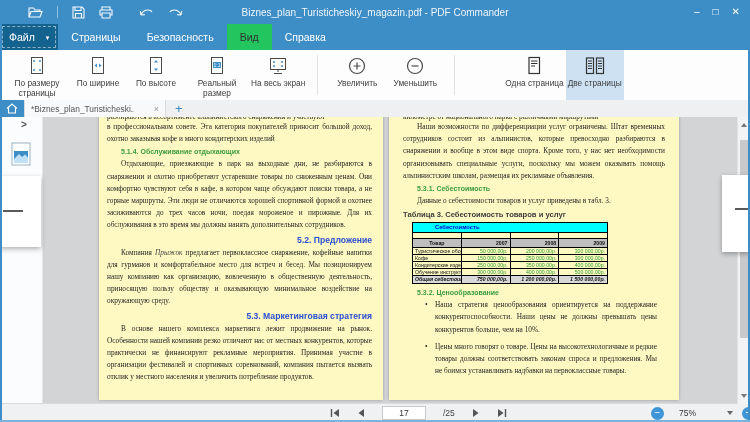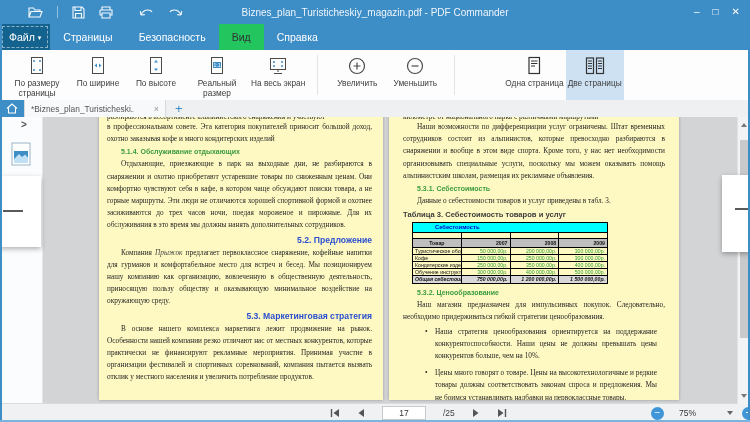--- a/index.html
+++ b/index.html
@@ -11,21 +11,21 @@
   .titlebar{position:absolute;left:0;top:0;right:0;height:24px;background:#3d8dc6;display:flex;align-items:center}
   .tb-ico{margin-left:14px;opacity:.95}
   .tb-ico.first{margin-left:28px}
   .tb-div{width:1px;height:12px;background:rgba(255,255,255,.45);margin-left:14px}
   .win-title{position:absolute;left:150px;right:150px;text-align:center;font-size:10px;color:#eef5fb;white-space:nowrap;overflow:hidden}
   .winctl{position:absolute;right:10px;top:0;height:24px;display:flex;align-items:center;gap:13px;color:#fff;font-size:10px}
   .winctl span{cursor:default;line-height:24px}
 
   
   .menubar{position:absolute;left:0;top:24px;right:0;height:26px;background:#3d8dc6;display:flex;align-items:stretch;font-size:10.5px;color:#fff}
-  .menu-file{background:#14638f;display:flex;align-items:center;gap:3px;padding:0 9px;outline:1px dashed rgba(255,255,255,.5);outline-offset:-3px}
+  .menu-file{background:#14638f;display:flex;align-items:center;gap:11px;padding:0 9px;outline:1px dashed rgba(255,255,255,.5);outline-offset:-3px}
   .menu-caret{font-size:7px;margin-top:1px}
   .menu-item{display:flex;align-items:center;padding:0 13px}
   .menu-item.active{background:#22c55e;color:#333}
 
   
   .toolbar{position:absolute;left:0;top:50px;right:0;height:50px;background:#fdfdfe;border-bottom:1px solid #e2e4e6;display:flex;align-items:stretch;padding-left:5px}
   .tbtn{min-width:54px;max-width:60px;display:flex;flex-direction:column;align-items:center;padding:6px 2px 0;font-size:8.3px;line-height:1.18;color:#3d3d3d;text-align:center}
   .tbtn svg{margin-bottom:3px}
   .tbtn.selected{background:#cde1f3}
   .tsep{width:1px;background:#e1e3e5;margin:5px 10px}
@@ -347,21 +347,20 @@
       <tr class="row-total">
         <td class="c0">Общая себестоимость</td>
         <td class="cy num">750 000,00р.</td>
         <td class="cy num">1 200 000,00р.</td>
         <td class="cy num">1 500 000,00р.</td>
       </tr>
     </tbody>
       </table>
 
     <div class="hg">5.3.2. Ценообразование</div>
-    <p>Наш магазин предназначен для импульсивных покупок. Следовательно, необходимо придерживаться гибкой стратегии ценообразования.</p>
     <ul class="bullets">
       <li>Наша стратегия ценообразования ориентируется на поддержание конкурентоспособности. Наши цены не должны превышать цены конкурентов больше, чем на 10%.</li>
       <li>Цены много говорят о товаре. Цены на высокотехнологичные и редкие товары должны соответствовать законам спроса и предложения. Мы не боимся устанавливать надбавки на первоклассные товары.</li>
     </ul>
   </div>
 
   <div class="flyout fl-left">
       <div class="dash"></div>
     </div>
   <div class="flyout fl-right">

